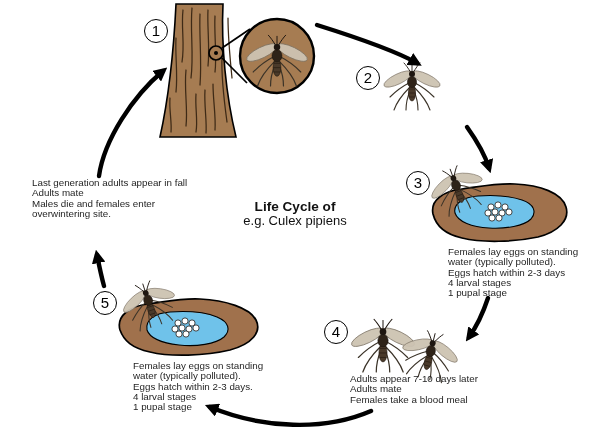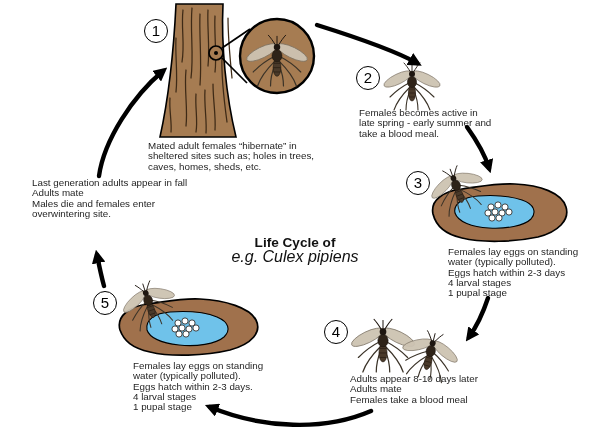--- a/index.html
+++ b/index.html
@@ -9,23 +9,23 @@
   }
   #art{position:absolute;left:0;top:0;width:600px;height:436px;}
   .note{
     position:absolute;font-size:9.8px;line-height:10.3px;white-space:pre-line;
     color:#1f1f1f;letter-spacing:0px;
   }
   .badge{
     position:absolute;width:22px;height:22px;border:1.9px solid #000;border-radius:50%;
     background:#fff;text-align:center;font-size:15px;line-height:22px;color:#000;
   }
-  .title-box{position:absolute;left:175px;top:199px;width:240px;text-align:center;margin-top:36px;}
+  .title-box{position:absolute;left:175px;top:199px;width:240px;text-align:center;}
   .title-line{font-size:13.6px;font-weight:bold;line-height:15px;color:#111;}
-  .title-sub{font-size:16px;font-style:italic;line-height:14px;color:#111;}
+  .title-sub{font-size:13px;line-height:14px;color:#111;}
 </style>
 </head>
 <body>
 
 <div id="stage">
 
   <svg id="art" viewBox="0 0 600 436">
     <defs>
       <marker id="ah" viewBox="0 0 10 10" refX="6" refY="5" markerWidth="3.1" markerHeight="3.1" orient="auto">
         <path d="M0,0 L10,5 L0,10 Z" fill="#000"></path>
@@ -144,32 +144,26 @@
       <path d="M99,176 C104,140 133,96 163,71" marker-end="url(#ah)"></path>
     </g>
   </svg>
 
   <div class="badge" style="left:144px;top:19px">1</div>
   <div class="badge" style="left:356px;top:66px">2</div>
   <div class="badge" style="left:406px;top:171px">3</div>
   <div class="badge" style="left:324px;top:320px">4</div>
   <div class="badge" style="left:93px;top:291px">5</div>
 
-  <div class="note" style="left:148px;top:141px">Mated adult females “hibernate” in
-sheltered sites such as; holes in trees,
-caves, homes, sheds, etc.</div>
-  <div class="note" style="left:359px;top:108px">Females becomes active in
-late spring - early summer and
-take a blood meal.</div>
   <div class="note" style="left:448px;top:247px">Females lay eggs on standing
 water (typically polluted).
 Eggs hatch within 2-3 days
 4 larval stages
 1 pupal stage</div>
-  <div class="note" style="left:350px;top:374px">Adults appear 8-10 days later
+  <div class="note" style="left:350px;top:374px">Adults appear 7-10 days later
 Adults mate
 Females take a blood meal</div>
   <div class="note" style="left:133px;top:361px">Females lay eggs on standing
 water (typically polluted).
 Eggs hatch within 2-3 days.
 4 larval stages
 1 pupal stage</div>
 
   <div class="note" style="left:32px;top:178px">Last generation adults appear in fall
 Adults mate

